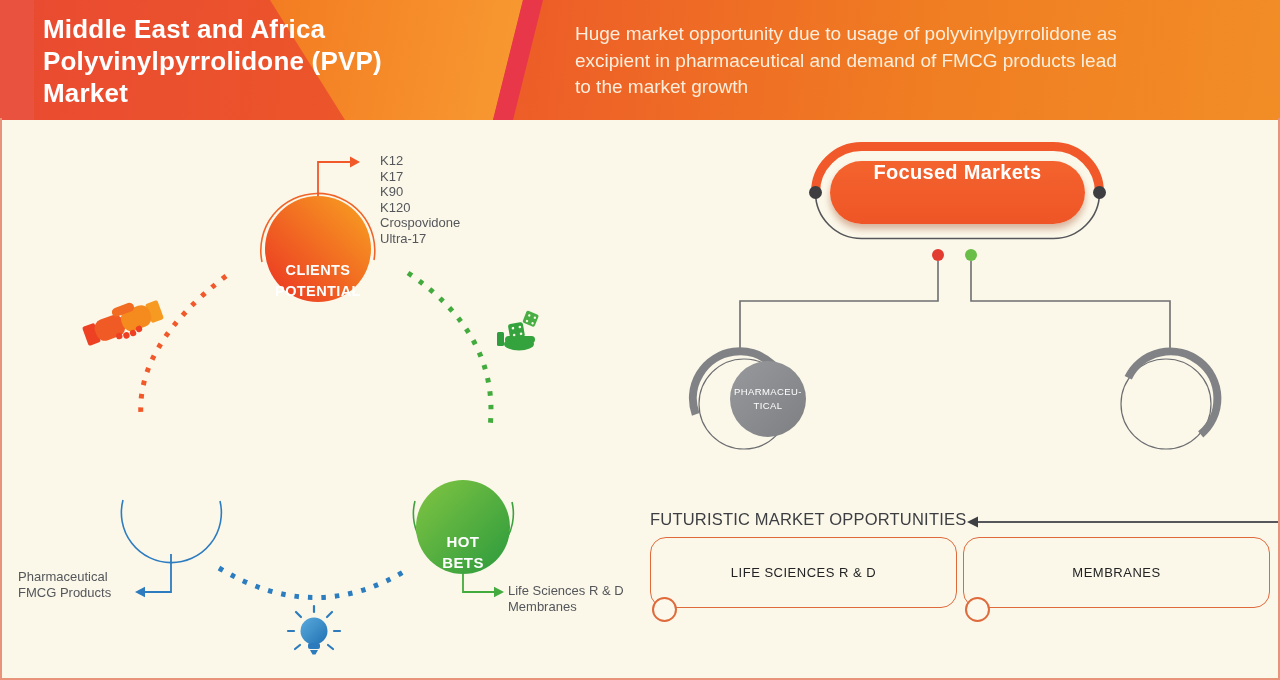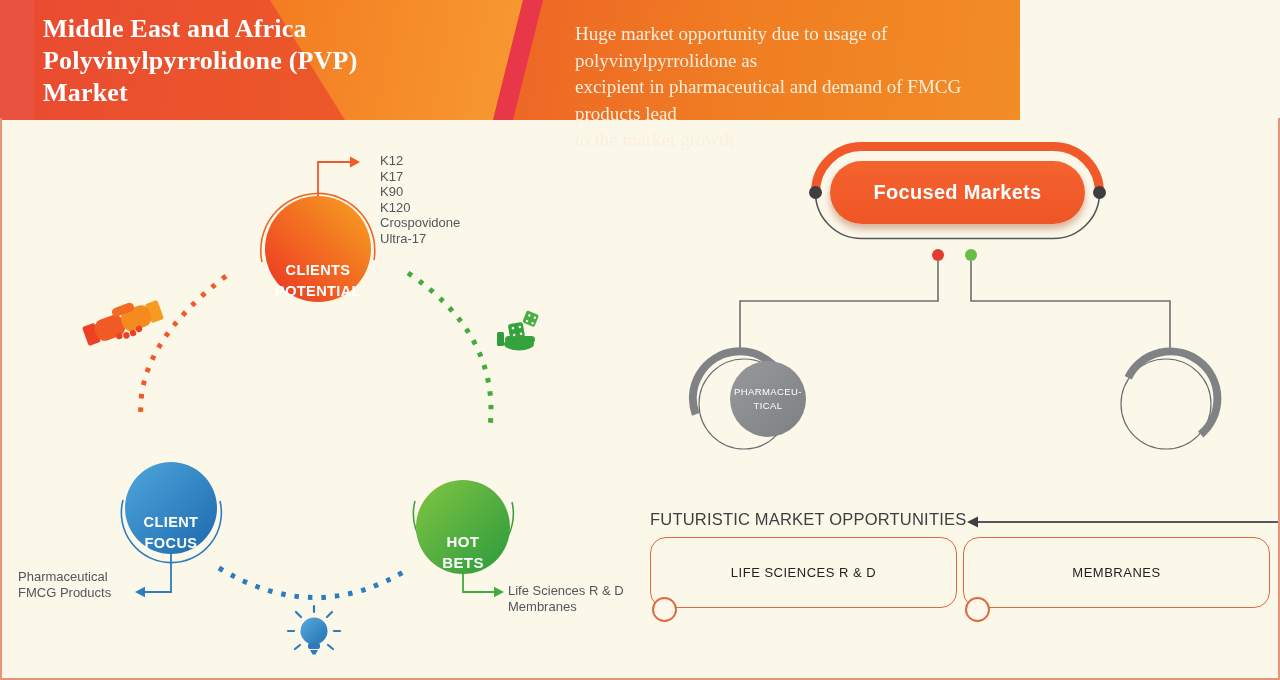--- a/index.html
+++ b/index.html
@@ -4,22 +4,22 @@
 <style>
   html,body{margin:0;padding:0;background:#fff;}
   .stage{
     position:relative;width:1280px;height:680px;overflow:hidden;
     background:#fbf8ea;font-family:"Liberation Sans",sans-serif;
   }
   .abs{position:absolute;}
   
   .frame{left:0;top:118px;width:1276px;height:560px;border:2px solid #e9947a;border-top:none;pointer-events:none;z-index:6;}
   
-  .header{left:0;top:0;width:1020px;height:120px;z-index:4;
-    background:linear-gradient(97deg,#e94a31 0%,#ed5a28 38%,#f07d22 72%,#f28d26 100%);font-family:Liberation Serif, serif;}
+  .header{left:0;top:0;width:1280px;height:120px;z-index:4;
+    background:linear-gradient(97deg,#e94a31 0%,#ed5a28 38%,#f07d22 72%,#f28d26 100%);}
   .header-strip{left:0;top:0;width:34px;height:120px;background:#ea5240;}
   .header-wedge{left:0;top:0;width:1280px;height:120px;
     background:linear-gradient(100deg,#f37b21 20%,#f89d33 44%);
     clip-path:polygon(270px 0,523px 0,493px 120px,345px 120px);}
   .header-slash{left:0;top:0;width:1280px;height:120px;background:#e73748;
     clip-path:polygon(523px 0,543px 0,513px 120px,493px 120px);}
   .title{left:43px;top:13px;font-size:26px;font-weight:bold;color:#ffffff;line-height:32px;letter-spacing:.2px;white-space:pre-line;}
   .subtitle{left:575px;top:21px;font-size:19px;color:#fbeedd;line-height:26.5px;white-space:pre-line;}
   
   .overlay{left:0;top:0;z-index:1;}
@@ -40,21 +40,21 @@
   
   .k-list{left:380px;top:153px;font-size:13px;color:#54565a;line-height:15.6px;z-index:2;}
   .k-list span{display:block;}
   .cf-label{left:18px;top:569px;width:107px;text-align:left;font-size:13px;color:#54565a;line-height:15.5px;z-index:2;}
   .cf-label span{display:block;}
   .hb-label{left:508px;top:583px;font-size:13px;color:#54565a;line-height:15.5px;z-index:2;}
   .hb-label span{display:block;}
   
   .pill{left:830px;top:161px;width:255px;height:63px;border-radius:33px;z-index:2;
     background:linear-gradient(180deg,#f4632e,#ef5526);
-    display:flex;align-items:center;justify-content:center;
+    display:flex;align-items:flex-start;justify-content:center;
     color:#fff;font-weight:bold;font-size:20px;letter-spacing:.3px;
     box-shadow:0 5px 7px rgba(150,50,10,.35);}
   
   .fut-heading{left:650px;top:510px;font-size:16.5px;color:#3d3e42;letter-spacing:.2px;z-index:2;}
   .opp-box{top:537px;height:69px;border:1.6px solid #df6a3c;border-radius:16px;z-index:2;
     display:flex;align-items:center;justify-content:center;
     font-size:13px;color:#232323;letter-spacing:.5px;}
   .opp-box-1{left:650px;width:305px;}
   .opp-box-2{left:963px;width:305px;}
   .corner-dot{width:21px;height:21px;border-radius:50%;border:2.6px solid #df6a3c;background:#fcf9ec;z-index:3;}
@@ -183,24 +183,20 @@
 excipient in pharmaceutical and demand of FMCG products lead
 to the market growth</div>
   </div>
 
   <div class="frame abs"></div>
 
   <div class="node node-orange abs">
     <span>CLIENTS
 POTENTIAL</span>
   </div>
-  <div class="node node-blue abs">
-    <span>CLIENT
-FOCUS</span>
-  </div>
   <div class="node node-green abs">
     <span>HOT
 BETS</span>
   </div>
 
   <div class="k-list abs">
     <span>K12</span>
     <span>K17</span>
     <span>K90</span>
     <span>K120</span>

